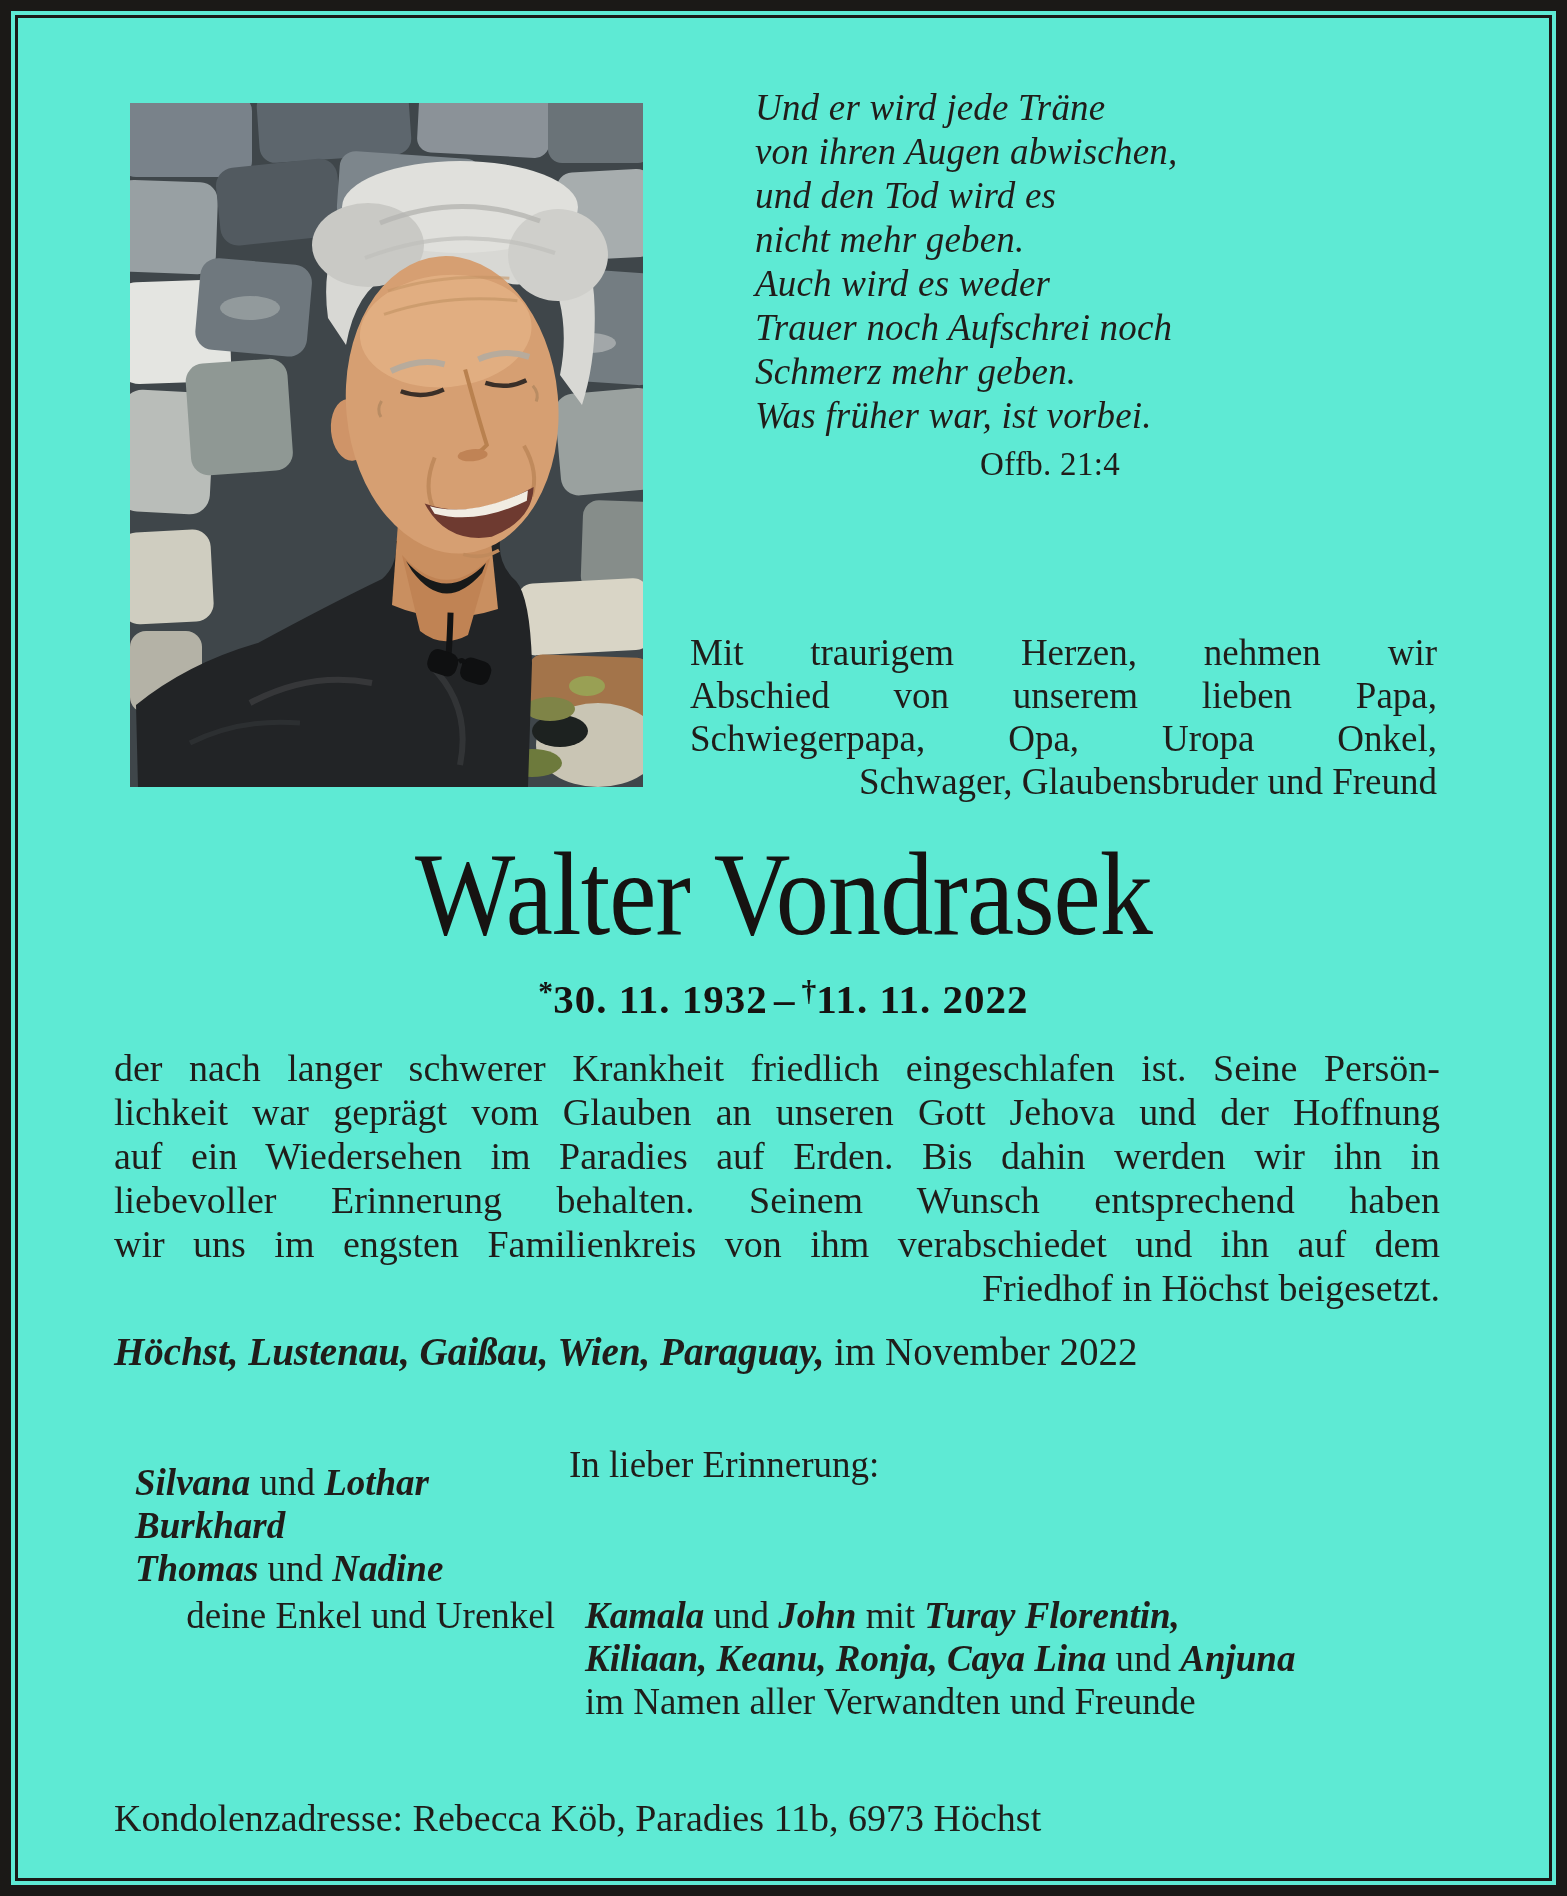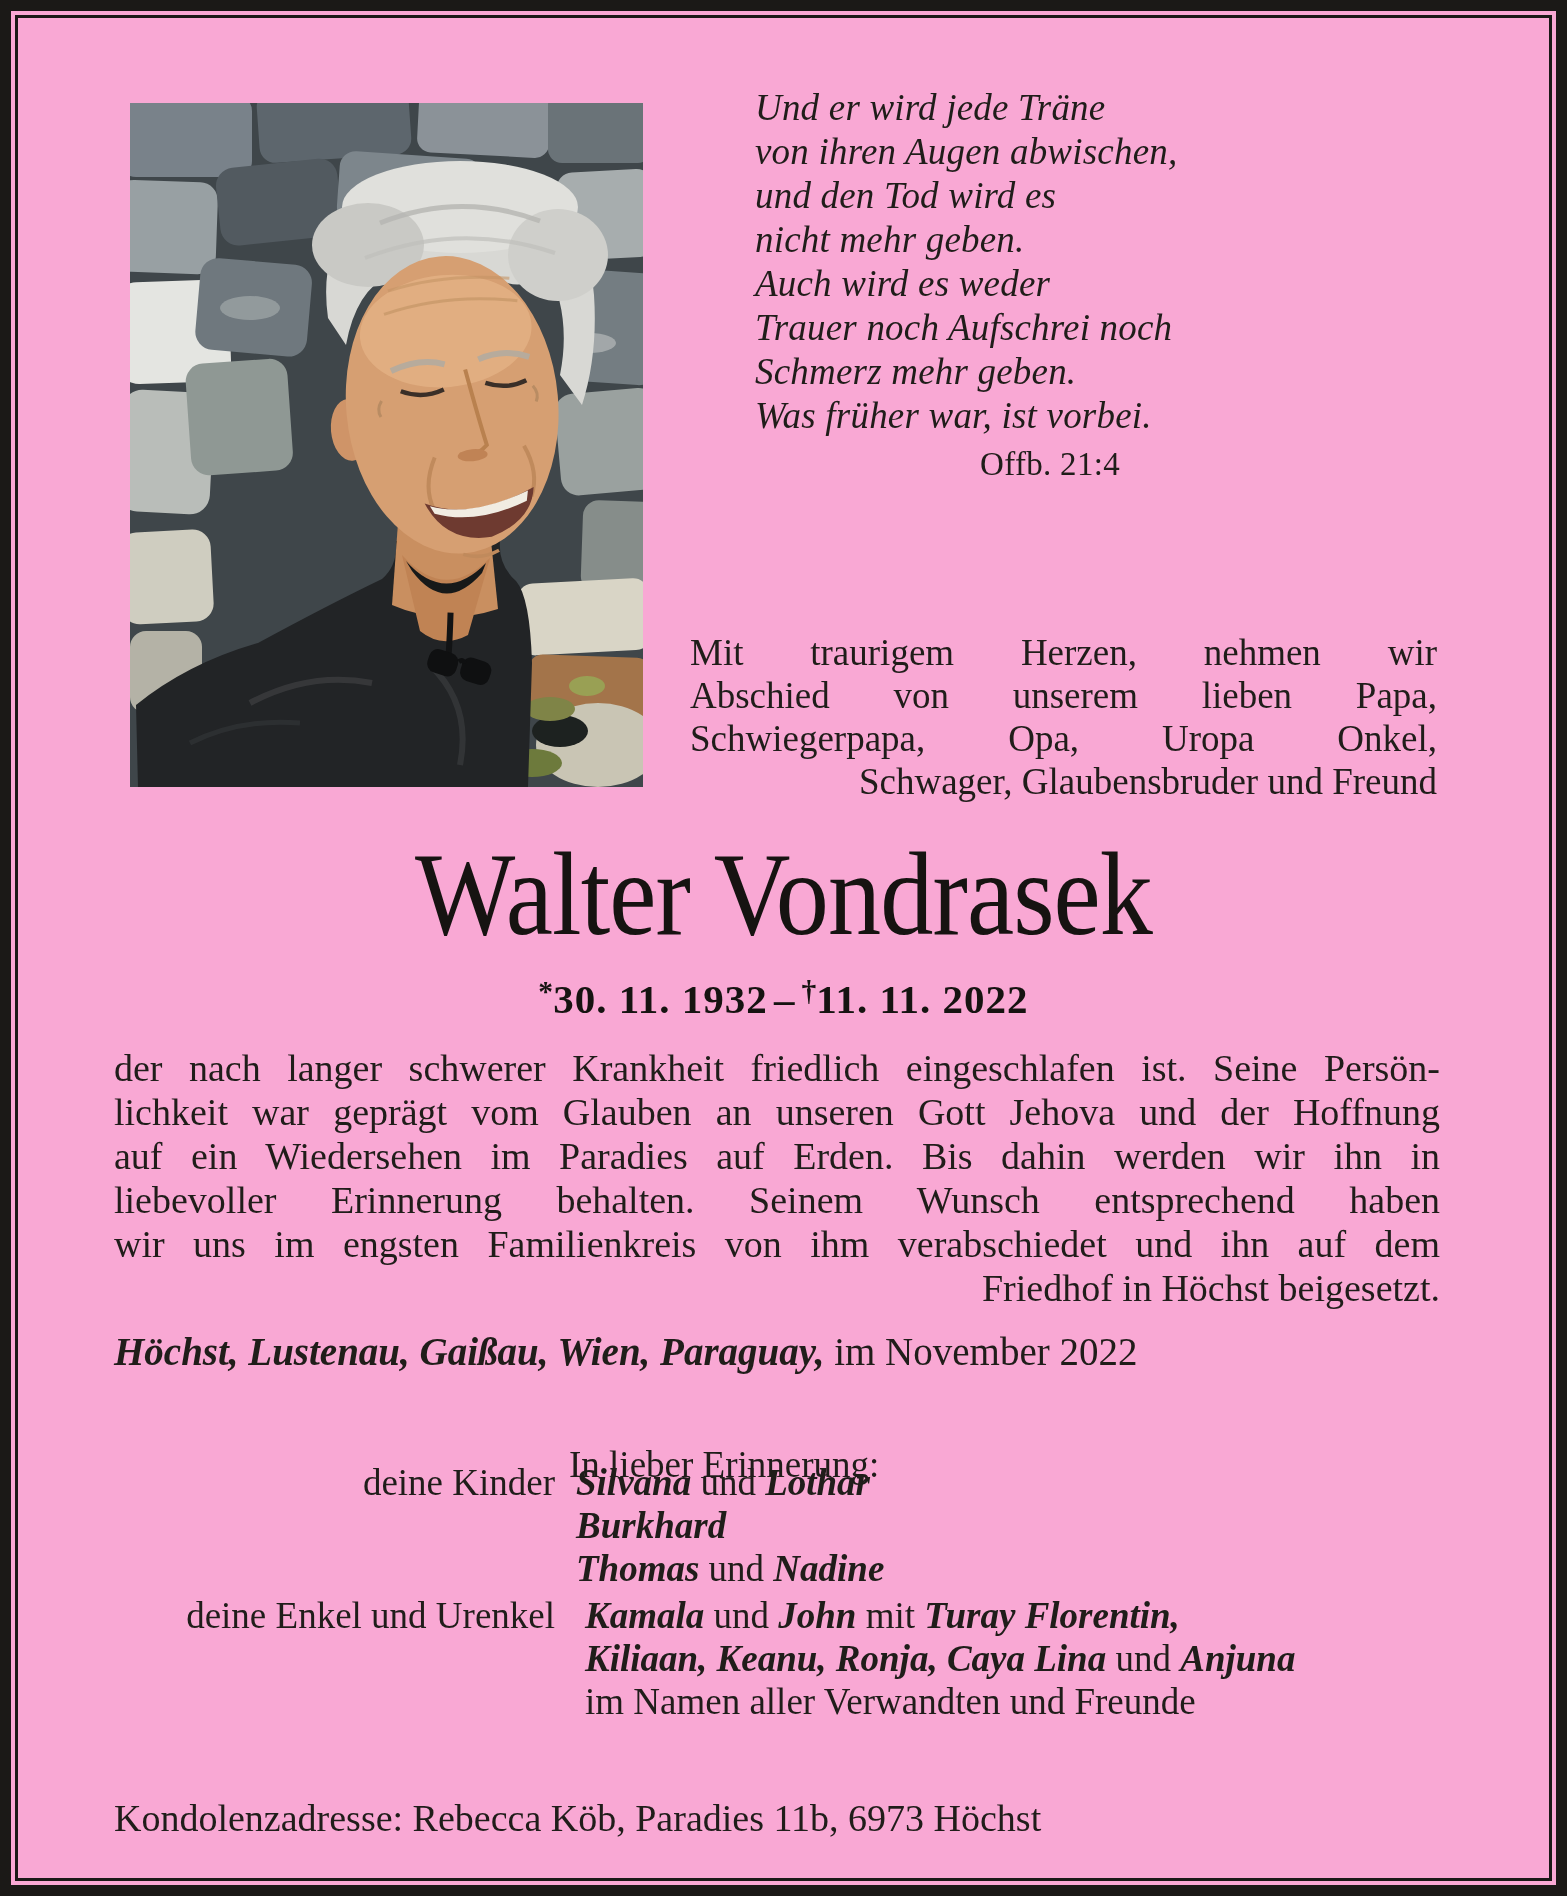--- a/index.html
+++ b/index.html
@@ -1,19 +1,19 @@
 <!DOCTYPE html>
 <html><head>
 <meta charset="utf-8">
 <style>
   html,body{margin:0;padding:0;background:#e8e8e8;}
   .page{
     position:relative;
     width:1567px;height:1896px;
-    background:#f9a8d4;
+    background:#5eead4;
     font-family:"Liberation Serif","DejaVu Serif",serif;
     color:#201d1a;
     overflow:hidden;
     margin:0 auto;
   }
   .outer-frame{position:absolute;inset:0;border:11px solid #1b1917;pointer-events:none;z-index:10;}
   .inner-frame{position:absolute;inset:15px;border:3px solid #1b1917;pointer-events:none;z-index:10;}
 
   .abs{position:absolute;}
 
@@ -189,21 +189,20 @@
       <div class="jl">wir uns im engsten Familienkreis von ihm verabschiedet und ihn auf dem</div>
       <div>Friedhof in Höchst beigesetzt.</div>
     </div>
 
   <div class="abs dateline rich"><span class="b">Höchst, Lustenau, Gaißau, Wien, Paraguay,</span><span> im November 2022</span></div>
 
   <div class="abs rem-title">In lieber Erinnerung:</div>
 
   <div class="abs rem">
     <div class="rem-group">
-      <div class="rem-label">deine Kinder</div>
       <div class="rem-names">
         <div class="rich"><span class="b">Silvana</span><span> und </span><span class="b">Lothar</span></div>
         <div class="rich"><span class="b">Burkhard</span></div>
         <div class="rich"><span class="b">Thomas</span><span> und </span><span class="b">Nadine</span></div>
       </div>
     </div>
     <div class="rem-group">
       <div class="rem-label">deine Enkel und Urenkel</div>
       <div class="rem-names">
         <div class="rich"><span class="b">Kamala</span><span> und </span><span class="b">John</span><span> mit </span><span class="b">Turay Florentin,</span></div>

